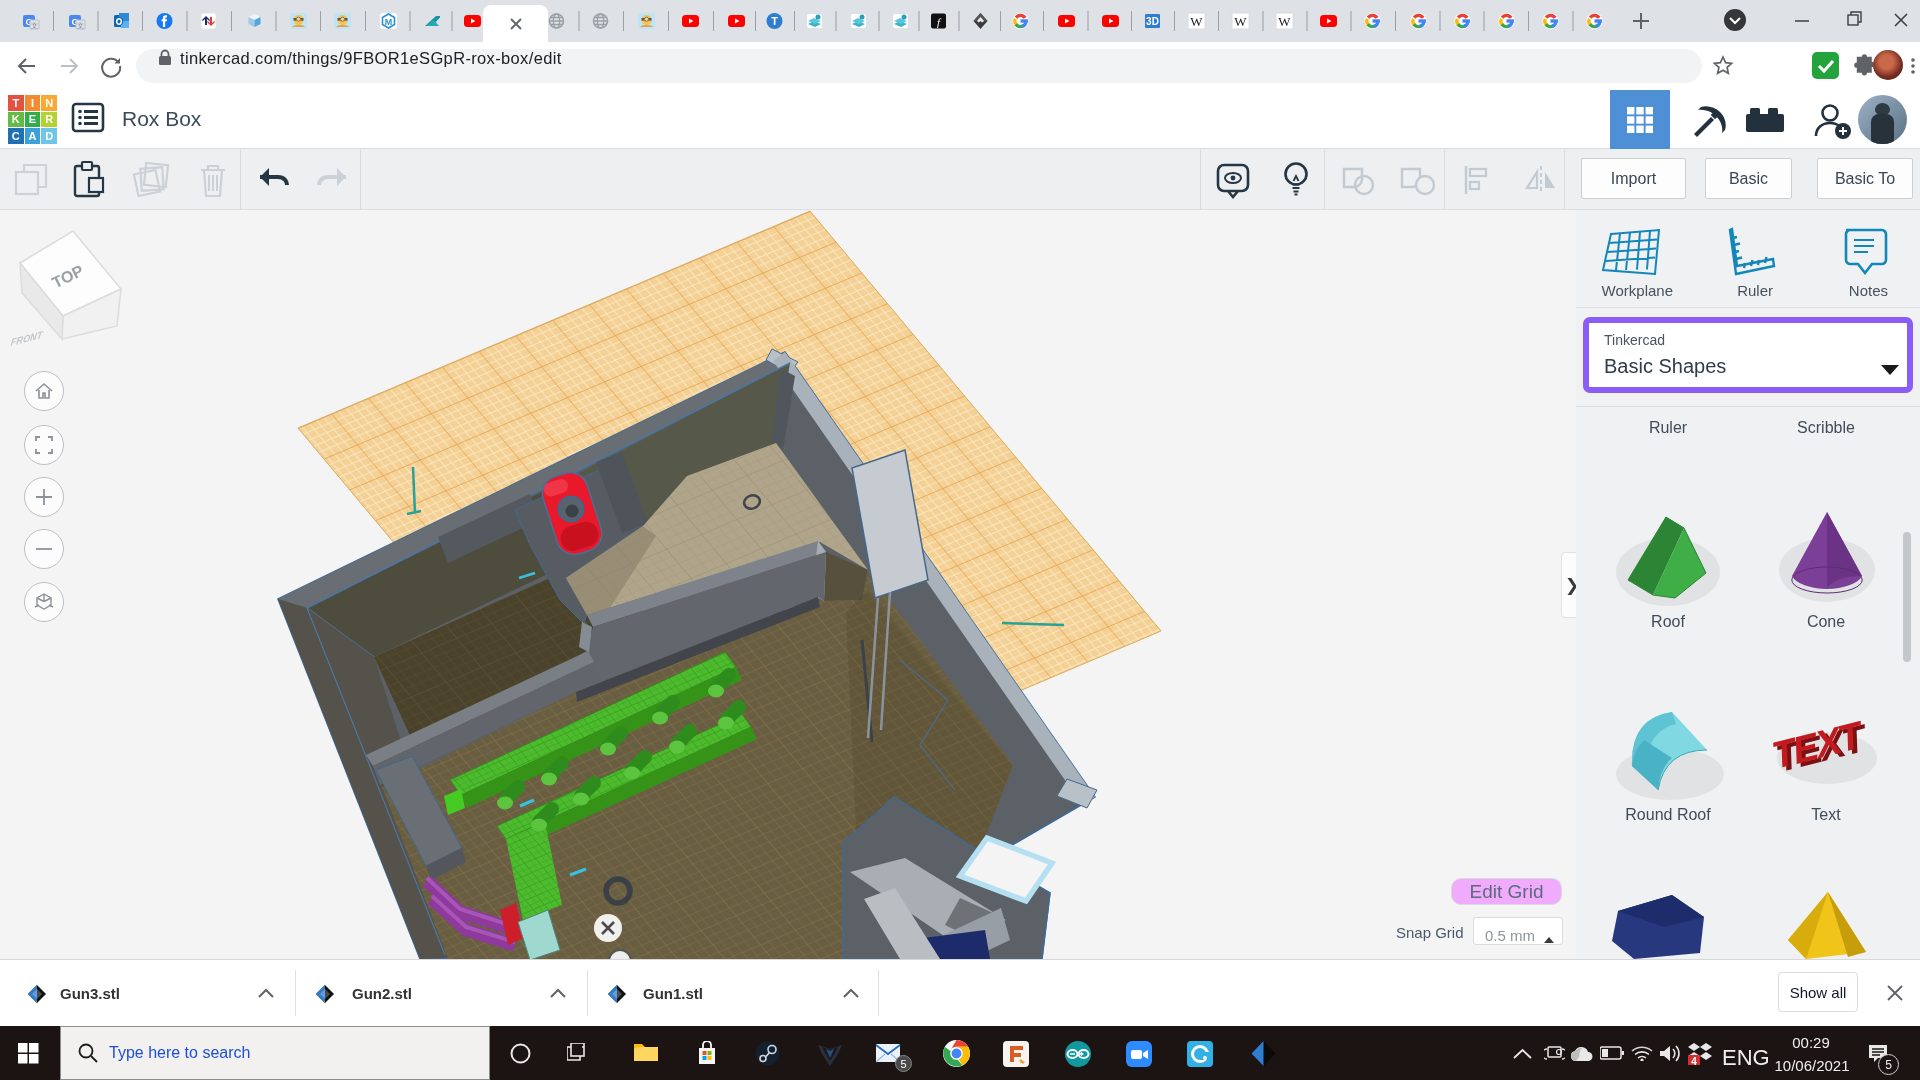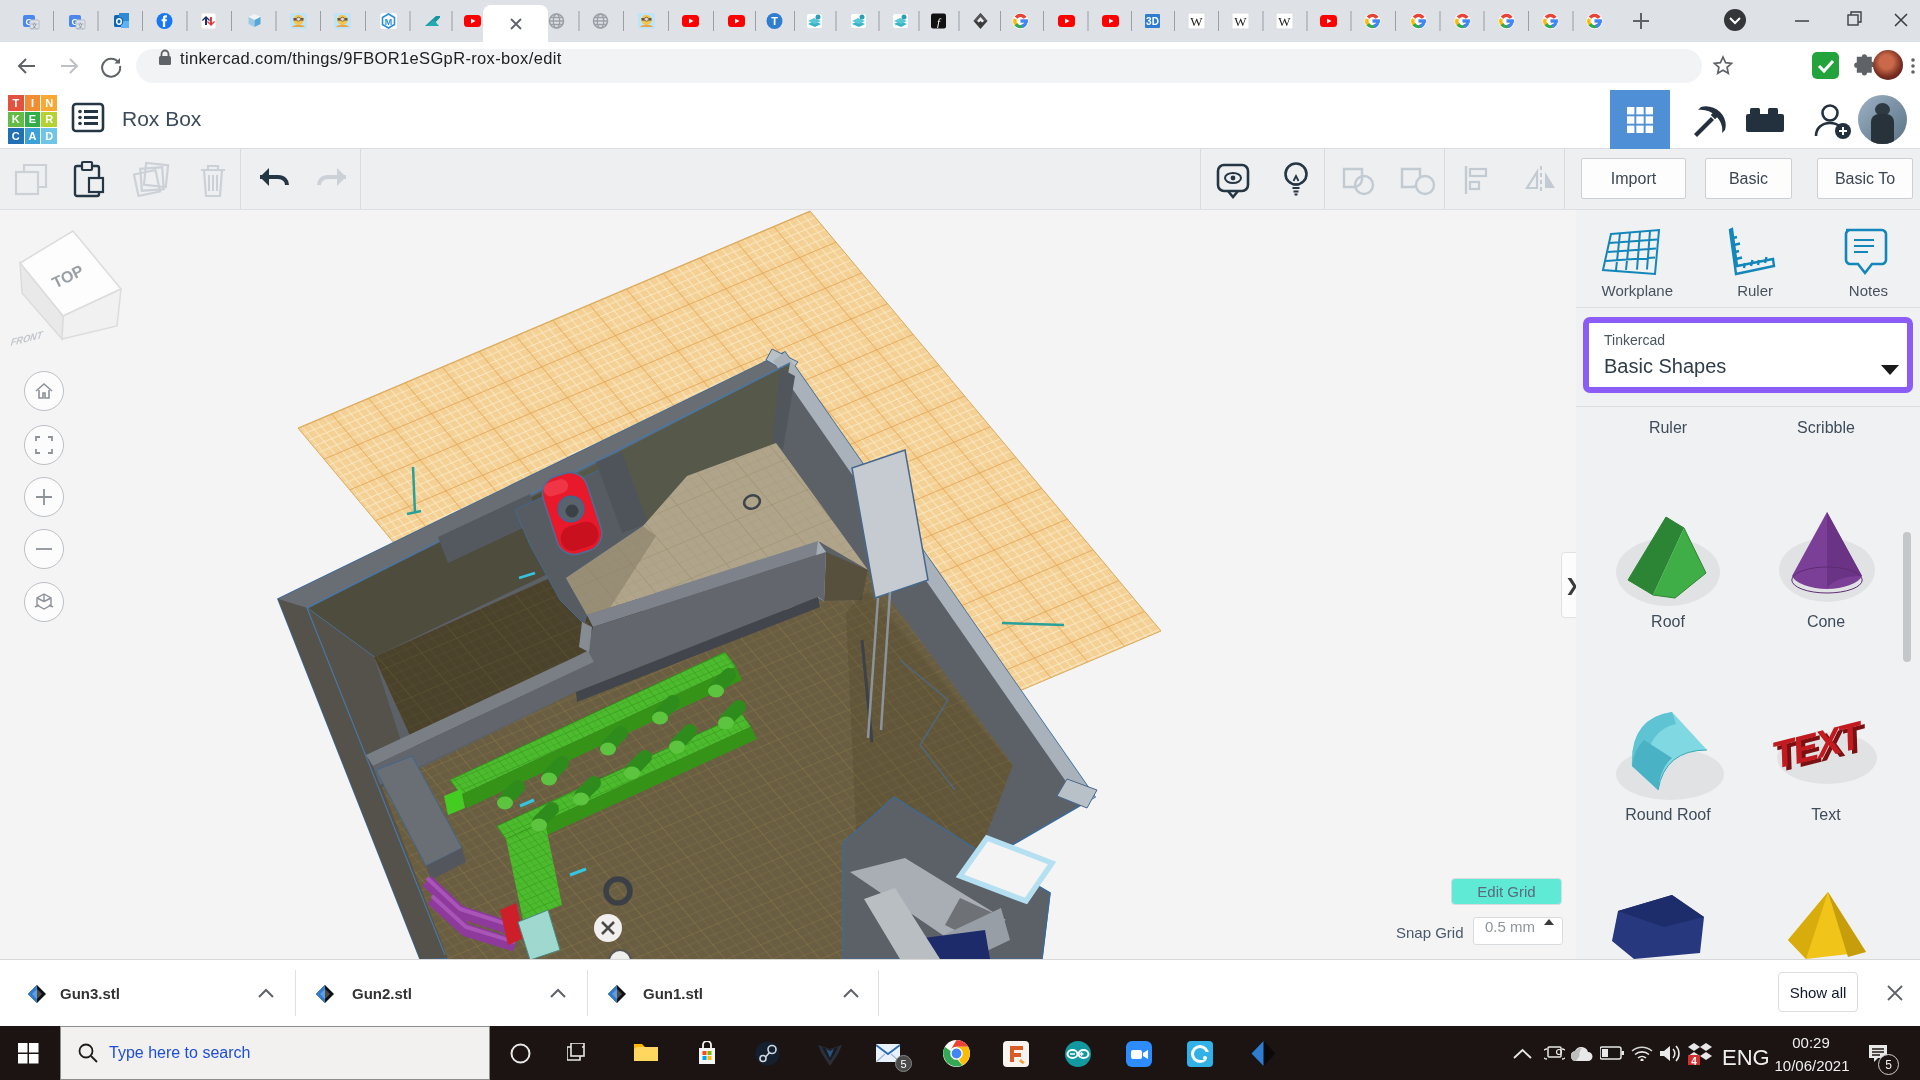--- a/index.html
+++ b/index.html
@@ -653,25 +653,25 @@
         </svg>
       </div>
 
     <div class="navcirc" style="left:24px;top:372px">
         <svg width="22" height="22">
           <path d="M11 3l7 4v7l-7 4-7-4V7z" fill="none" stroke="#8d9299" stroke-width="1.4"></path>
           <path d="M11 3v7.5M4 7l7 3.5M18 7l-7 3.5M2 16l4-2M20 16l-4-2" stroke="#8d9299" stroke-width="1.4" fill="none"></path>
         </svg>
       </div>
 
-    <div class="abs" style="left:1451px;top:668px;width:111px;height:27px;background:#5eead4;border:1px solid #d9dcdf;border-radius:4px;display:flex;align-items:center;justify-content:center;font-size:15px;color:#5b6b7c">Edit Grid</div>
+    <div class="abs" style="left:1451px;top:668px;width:111px;height:27px;background:#f0abfc;border:1px solid #d9dcdf;border-radius:10px;display:flex;align-items:center;justify-content:center;font-size:19px;color:#5b6b7c">Edit Grid</div>
 
     <div class="abs" style="left:1396px;top:714px;font-size:15px;color:#4a5a6a">Snap Grid</div>
 
-    <div class="abs" style="left:1473px;top:707px;width:90px;height:28px;background:#fff;border:1px solid #d9dcdf;border-radius:3px;display:flex;align-items:flex-start;font-size:15px;color:#8e959c">
+    <div class="abs" style="left:1473px;top:707px;width:90px;height:28px;background:#fff;border:1px solid #d9dcdf;border-radius:3px;display:flex;align-items:flex-end;font-size:15px;color:#8e959c">
         <span style="margin-left:11px">0.5 mm</span>
         <svg width="12" height="8" style="margin-left:8px">
           <path d="M1 7l5-6 5 6z" fill="#3a3a3a"></path>
         </svg>
       </div>
 
     <div class="abs" style="left:1561px;top:342px;width:22px;height:66px;background:#fcfcfc;border:1px solid #e2e2e2;border-radius:4px 0 0 4px;display:flex;align-items:center;justify-content:center;color:#3a3a3a;font-size:17px">❯</div>
   </div>
 
   <div id="rpanel">

